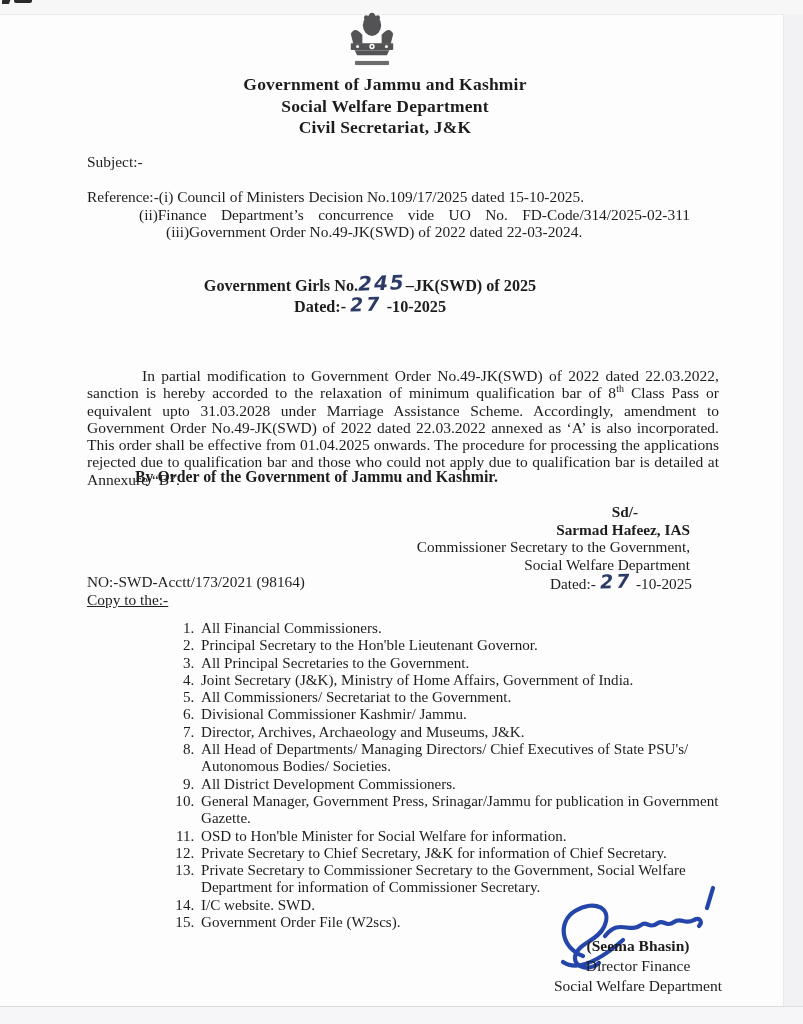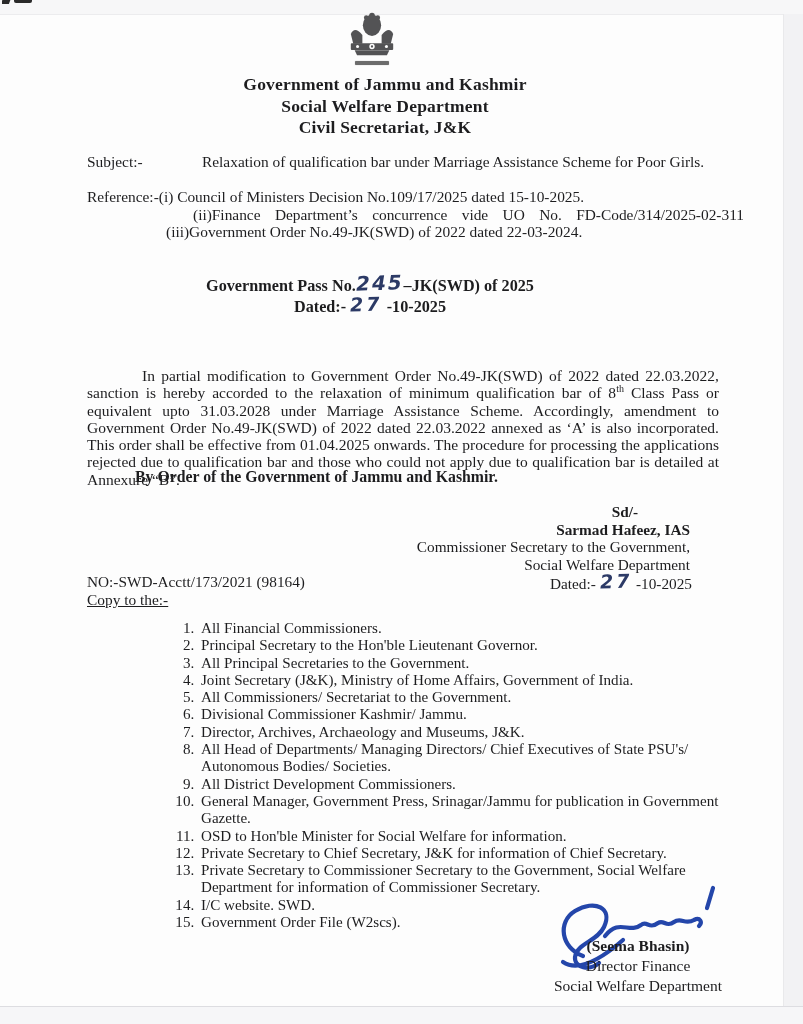--- a/index.html
+++ b/index.html
@@ -33,21 +33,21 @@
   
   .hdr { position:absolute; left:15px; top:74px; width:740px; text-align:center;
          font-weight:bold; font-size:17.5px; line-height:21.5px; letter-spacing:.2px; }
 
   
   .subject-row { position:absolute; left:87px; top:153px; width:633px; display:flex; font-size:15.4px;gap:24px; }
   .subject-row .lbl { flex:0 0 91px; }
 
   
   .reference { position:absolute; left:87px; top:188px; width:633px; font-size:15.4px; line-height:17.5px; }
-  .ref-l2  { margin-left:106px; width:551px; text-align:justify; text-align-last:justify; }
+  .ref-l2  { margin-left:52px; width:551px; text-align:justify; text-align-last:justify; }
   .ref-l2b { margin-left:99px; }
   .ref-l3  { margin-left:79px; }
 
   
   .order-block { position:absolute; left:0; top:274px; width:740px; text-align:center;
                  font-weight:bold; font-size:16.2px; line-height:19px; }
 
   .hw { font-family:"DejaVu Sans", sans-serif; font-style:italic; font-weight:600;
         color:#2c3a66; font-size:20px; letter-spacing:2px; line-height:1;
         position:relative; top:-1px; display:inline-block; transform:rotate(-2deg); }
@@ -115,31 +115,30 @@
   </div>
 
   <div class="hdr">
     <div>Government of Jammu and Kashmir</div>
     <div>Social Welfare Department</div>
     <div>Civil Secretariat, J&amp;K</div>
   </div>
 
   <div class="subject-row">
     <span class="lbl">Subject:-</span>
-    <span>Relaxation of qualification bar under Marriage Assistance Scheme for Poor Girls.</span>
   </div>
 
   <div class="reference">
     <div>Reference:-(i) Council of Ministers Decision No.109/17/2025 dated 15-10-2025.</div>
     <div class="ref-l2">(ii)Finance Department’s concurrence vide UO No. FD-Code/314/2025-02-311</div>
     <div class="ref-l3">(iii)Government Order No.49-JK(SWD) of 2022 dated 22-03-2024.</div>
   </div>
 
   <div class="order-block">
-    <div><span>Government Pass No.</span><span class="hw">245</span><span>–JK(SWD) of 2025</span></div>
+    <div><span>Government Girls No.</span><span class="hw">245</span><span>–JK(SWD) of 2025</span></div>
     <div><span>Dated:- </span><span class="hw small">27</span><span> -10-2025</span></div>
   </div>
 
   <div class="body-para"><span>In partial modification to Government Order No.49-JK(SWD) of 2022 dated 22.03.2022, sanction is hereby accorded to the relaxation of minimum qualification bar of 8</span><sup>th</sup><span> Class Pass or equivalent upto 31.03.2028 under Marriage Assistance Scheme. Accordingly, amendment to Government Order No.49-JK(SWD) of 2022 dated 22.03.2022 annexed as ‘A’ is also incorporated. This order shall be effective from 01.04.2025 onwards. The procedure for processing the applications rejected due to qualification bar and those who could not apply due to qualification bar is detailed at Annexure “B”.</span></div>
 
   <div class="by-order">By Order of the Government of Jammu and Kashmir.</div>
 
   <div class="sig-block">
     <div class="sd">Sd/-</div>
     <div class="name">Sarmad Hafeez, IAS</div>

